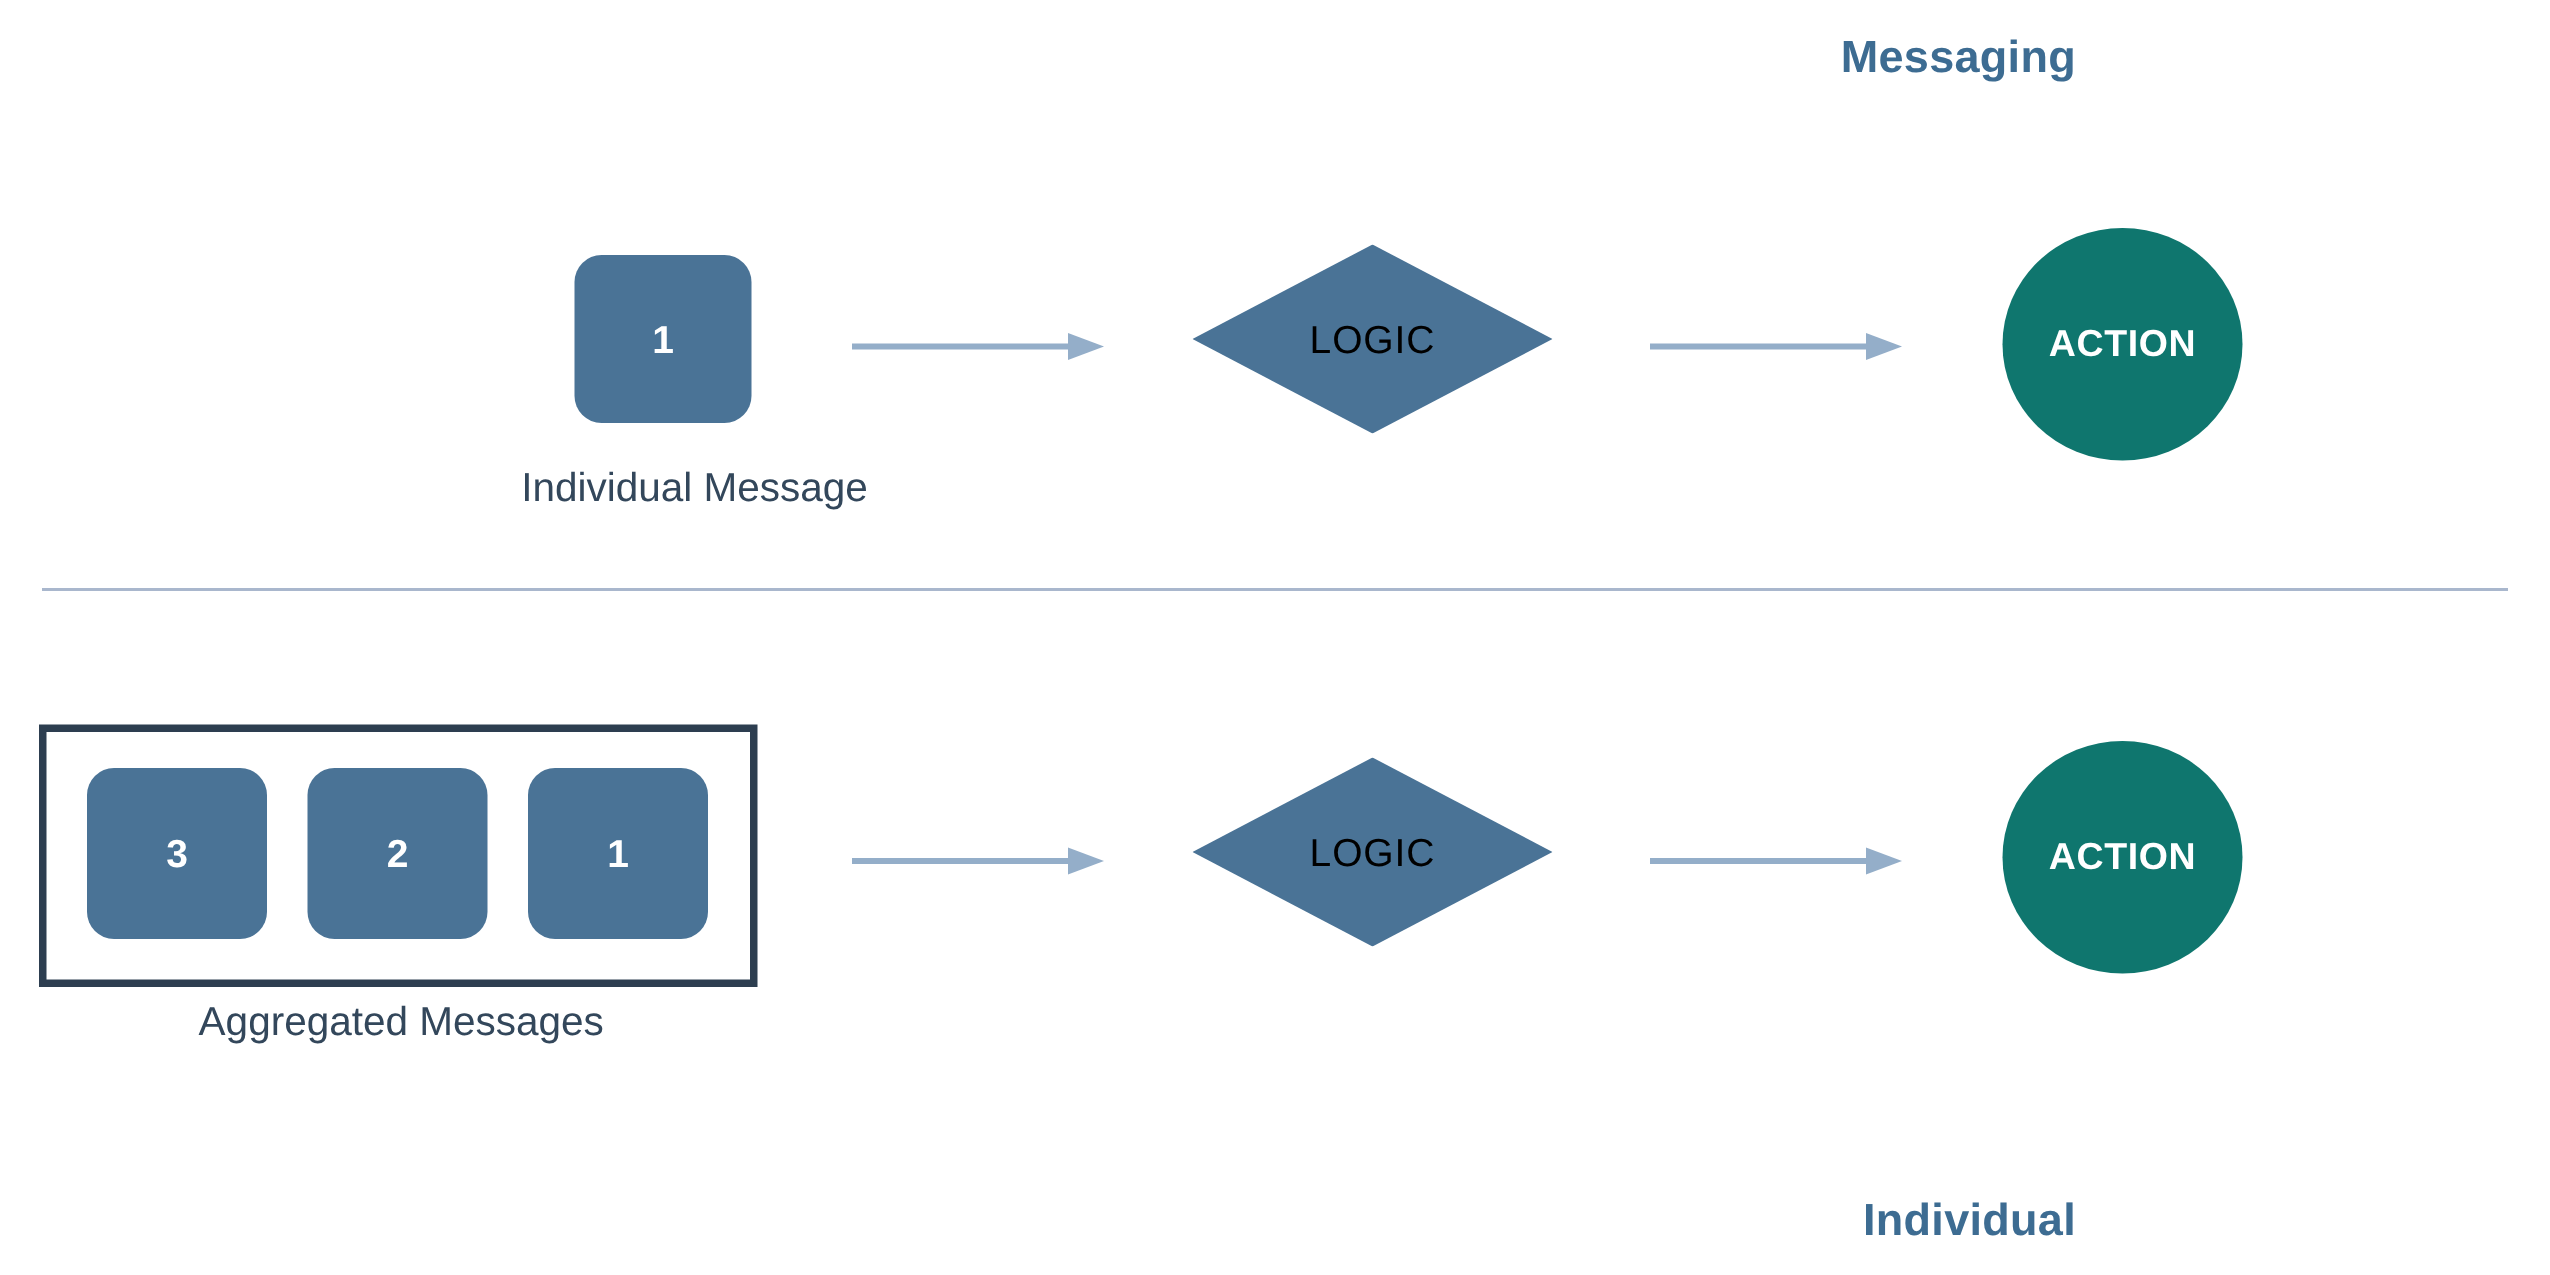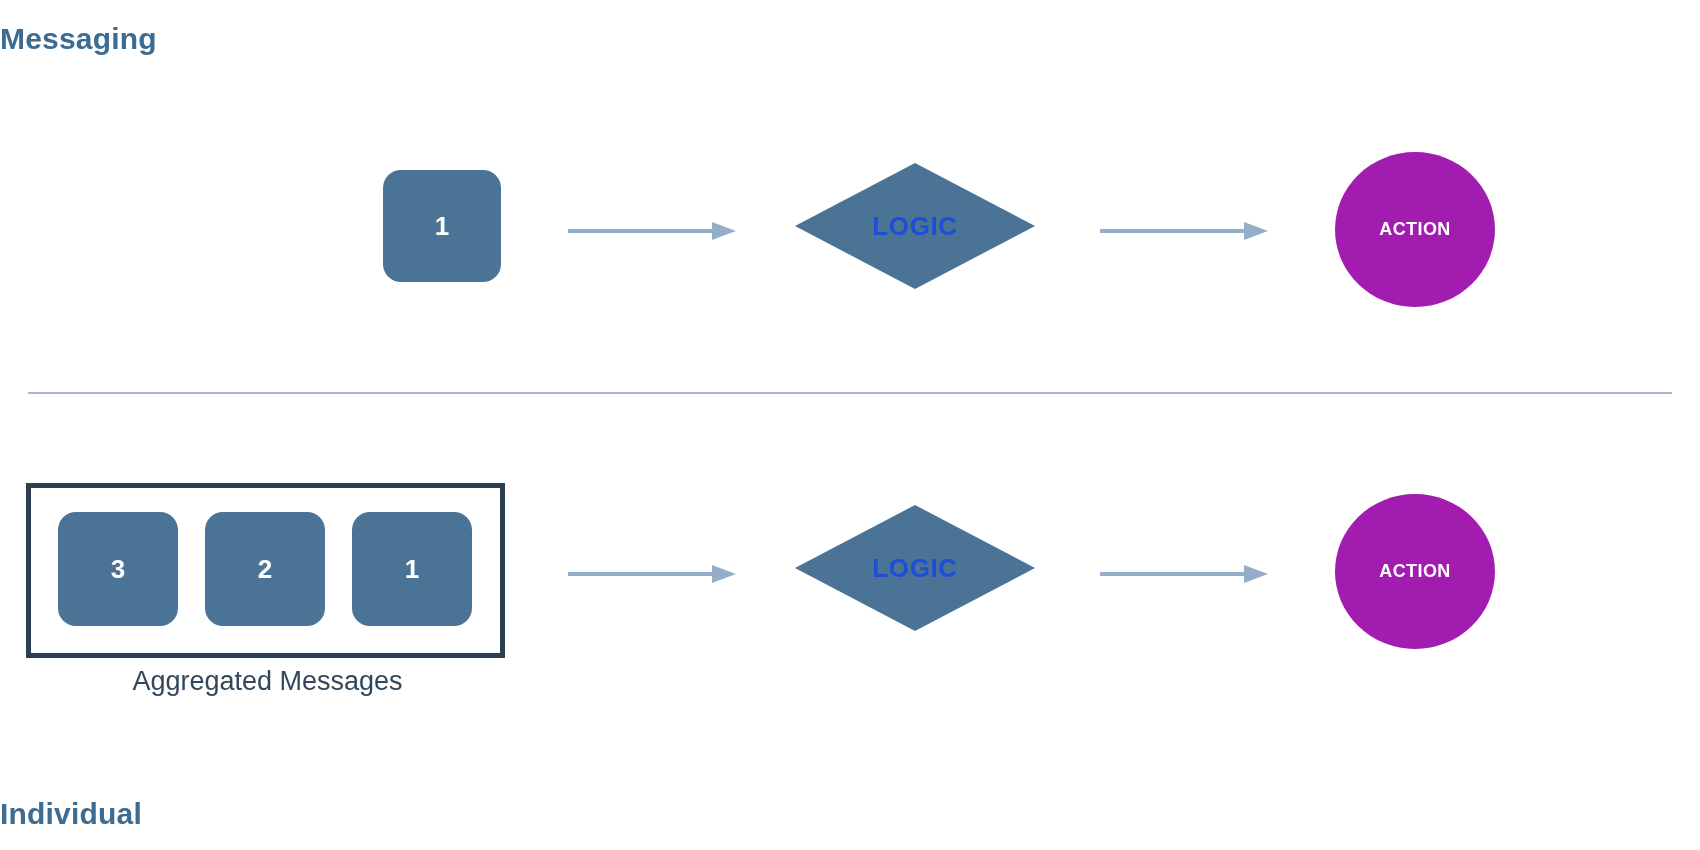--- a/index.html
+++ b/index.html
@@ -21,21 +21,21 @@
     inset: 0;
     width: 1700px;
     height: 850px;
   }
 
   
   .section-title {
     position: absolute;
     left: 0;
     width: 1384px;
-    text-align: left;
+    text-align: right;
     font-size: 30px;
     font-weight: bold;
     color: #3d6c92;
     letter-spacing: 0.2px;
     white-space: nowrap;
   }
   #title-messaging { top: 22px; }
   #title-streaming { top: 797px; }
 
   
@@ -68,33 +68,33 @@
   .diamond-wrap .diamond-shape {
     position: absolute;
     inset: 0;
   }
   .diamond-wrap .diamond-label {
     position: absolute;
     inset: 0;
     display: flex;
     align-items: center;
     justify-content: center;
-    color: #1d4ed8;
+    color: #000000;
     font-size: 26px;
-    font-weight: bold;
+    font-weight: normal;
     letter-spacing: 0.6px;
     pointer-events: none;
   }
 
   .circle-shape {
     position: absolute;
-    background: #a21caf;
+    background: #0f766e;
     border-radius: 50%;
     color: #ffffff;
-    font-size: 18px;
+    font-size: 25px;
     font-weight: bold;
     letter-spacing: 0.4px;
     display: flex;
     align-items: center;
     justify-content: center;
     box-sizing: border-box;
   }
 
   .arrow {
     position: absolute;
@@ -160,20 +160,21 @@
 
   <div class="arrow" id="arrow-r1-b">
     <svg width="168" height="24" viewBox="0 0 168 24" xmlns="http://www.w3.org/2000/svg">
       <line x1="0" y1="12" x2="146" y2="12" stroke="#94aec9" stroke-width="4"></line>
       <polygon points="144,3 168,12 144,21" fill="#94aec9"></polygon>
     </svg>
   </div>
 
   <div class="circle-shape" id="circle-r1">ACTION</div>
 
+  <div class="caption" id="caption-r1">Individual Message</div>
 
   <div id="divider"></div>
 
   <div class="group-box" id="box-r2"></div>
 
   <div class="msg-square" id="sq-r2-3">3</div>
 
   <div class="msg-square" id="sq-r2-2">2</div>
 
   <div class="msg-square" id="sq-r2-1">1</div>

